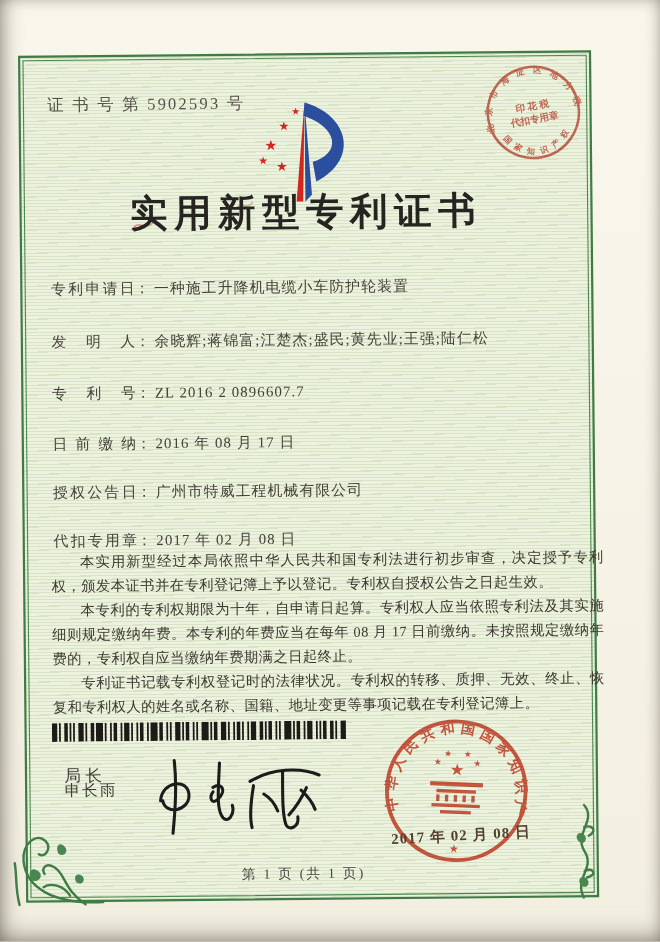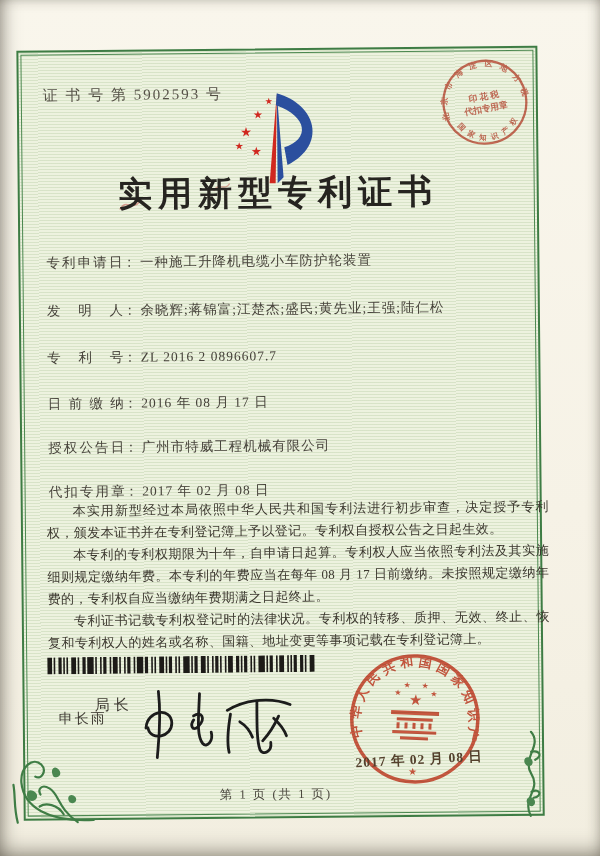--- a/index.html
+++ b/index.html
@@ -46,21 +46,21 @@
   .f-colon{margin-right:4px;}
   .f-value{letter-spacing:1px;}
 
   .paras{left:46px;top:498px;width:502px;font-size:13px;line-height:22px;
          color:#3c382f;letter-spacing:.4px;text-align:justify;}
   .paras p{margin:0;text-indent:2em;}
 
   .barcode{left:45px;top:655px;width:272px;height:17px;}
   .barcode svg{width:100%;height:100%;display:block;}
 
-  .signer-title{left:56px;top:694px;font-size:15px;color:#3e3a32;letter-spacing:4px;margin-left:36px;}
+  .signer-title{left:56px;top:694px;font-size:15px;color:#3e3a32;letter-spacing:4px;}
   .signer-name{left:56px;top:708px;font-size:14px;color:#3e3a32;letter-spacing:2px;}
   .signature{left:125px;top:676px;width:180px;height:92px;}
 
   .office-seal{left:344px;top:652px;width:136px;height:136px;opacity:.88;mix-blend-mode:multiply;transform:rotate(3deg);}
   .seal-date{
     left:338px;top:752px;width:156px;text-align:center;z-index:6;
     font-size:13.5px;font-weight:bold;color:#53402c;letter-spacing:1px;
     transform:rotate(-2.5deg);
   }
   .tax-stamp{left:442px;top:58px;width:92px;height:92px;opacity:.8;mix-blend-mode:multiply;transform:rotate(-10deg);}

